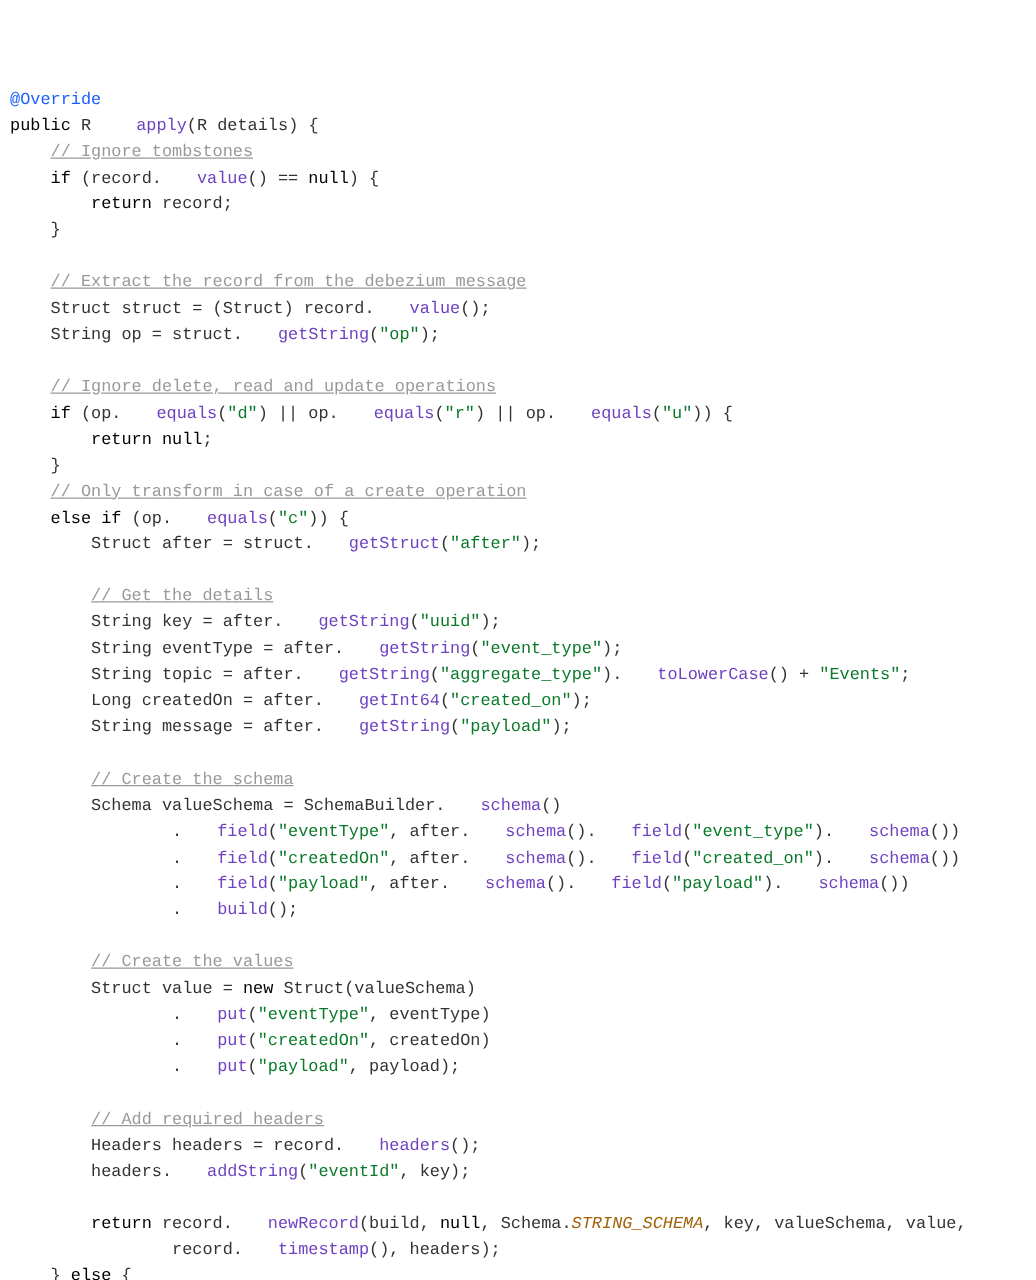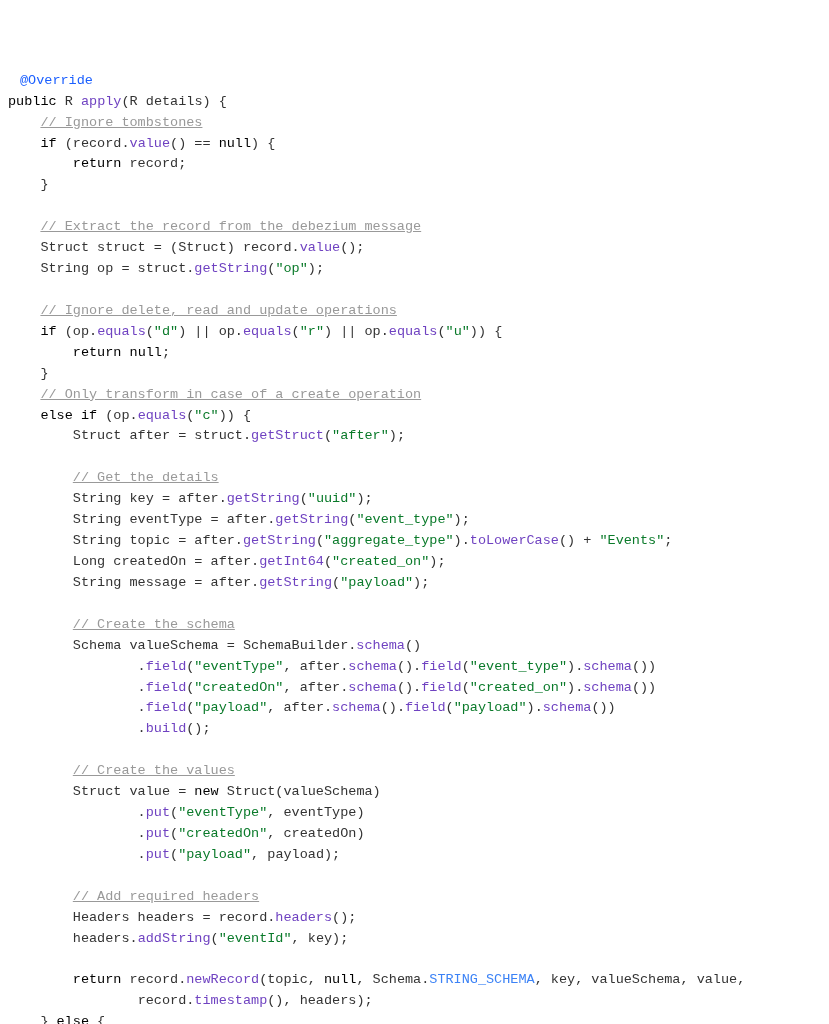--- a/index.html
+++ b/index.html
@@ -7,26 +7,26 @@
     padding: 8px;
     background: #ffffff;
     font-family: "SF Mono", Monaco, Menlo, Consolas, "Courier New", monospace;
     font-size: 13.5px;
     line-height: 1.55;
     color: #333333;
     white-space: pre;
     width: 829px;
     box-sizing: border-box;
   }
-  .c-annotation { color: #1a5fff; margin-left: 12px; }
+  .c-annotation { color: #1a5fff; }
   .c-keyword    { color: #000000; }
   .c-comment    { color: #999999; text-decoration: underline; }
-  .c-method     { color: #6f42c1; }
+  .c-method     { color: #6f42c1; margin-left: 28px; }
   .c-string     { color: #0a7a2a; }
-  .c-const      { color: #3b82f6; }
+  .c-const      { color: #a16207; font-style: italic; }
 </style>
 </head>
 <body>
 
 
 <div><span class="c-annotation">@Override</span>
 <span class="c-keyword">public</span> <span>R</span> <span class="c-method">apply</span>(<span>R</span> <span>details</span>) <span>{</span>
     <span class="c-comment">// Ignore tombstones</span>
     <span class="c-keyword">if</span> <span>(record.</span><span class="c-method">value</span><span>() == </span><span class="c-keyword">null</span>) {
         <span class="c-keyword">return</span><span> record;</span>
@@ -61,20 +61,20 @@
         <span class="c-comment">// Create the values</span>
         <span>Struct value = </span><span class="c-keyword">new</span><span> Struct(valueSchema)</span>
                 .<span class="c-method">put</span>(<span class="c-string">"eventType"</span><span>, eventType)</span>
                 .<span class="c-method">put</span>(<span class="c-string">"createdOn"</span><span>, createdOn)</span>
                 .<span class="c-method">put</span>(<span class="c-string">"payload"</span><span>, payload);</span>
 
         <span class="c-comment">// Add required headers</span>
         <span>Headers headers = record.</span><span class="c-method">headers</span>();
         <span>headers.</span><span class="c-method">addString</span>(<span class="c-string">"eventId"</span><span>, key);</span>
 
-        <span class="c-keyword">return</span><span> record.</span><span class="c-method">newRecord</span><span>(topic, </span><span class="c-keyword">null</span><span>, Schema.</span><span class="c-const">STRING_SCHEMA</span><span>, key, valueSchema, value,</span>
+        <span class="c-keyword">return</span><span> record.</span><span class="c-method">newRecord</span><span>(build, </span><span class="c-keyword">null</span><span>, Schema.</span><span class="c-const">STRING_SCHEMA</span><span>, key, valueSchema, value,</span>
                 <span>record.</span><span class="c-method">timestamp</span><span>(), headers);</span>
     } <span class="c-keyword">else</span> {
          
     
 </div>
 
 
 
 </body></html>

